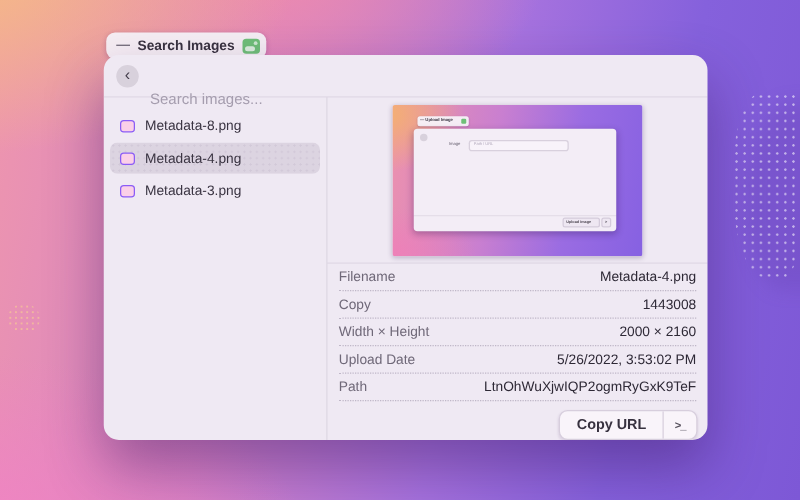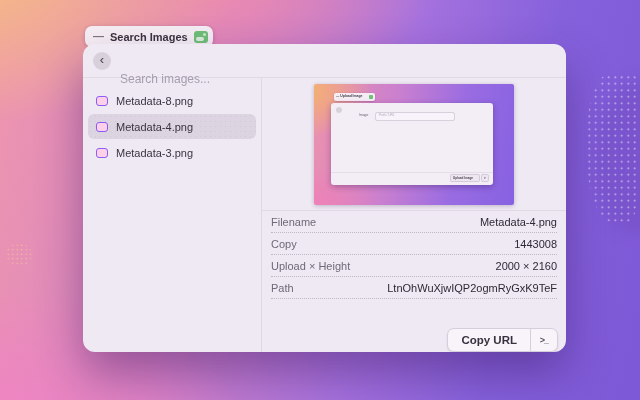--- a/index.html
+++ b/index.html
@@ -193,22 +193,26 @@
       <div class="meta">
         <div class="meta-row">
           <span class="meta-label">Filename</span>
           <span class="meta-value">Metadata-4.png</span>
         </div>
         <div class="meta-row">
           <span class="meta-label">Copy</span>
           <span class="meta-value">1443008</span>
         </div>
         <div class="meta-row">
-          <span class="meta-label">Upload × Height</span>
+          <span class="meta-label">Width × Height</span>
           <span class="meta-value">2000 × 2160</span>
+        </div>
+        <div class="meta-row">
+          <span class="meta-label">Upload Date</span>
+          <span class="meta-value">5/26/2022, 3:53:02 PM</span>
         </div>
         <div class="meta-row">
           <span class="meta-label">Path</span>
           <span class="meta-value">LtnOhWuXjwIQP2ogmRyGxK9TeF</span>
         </div>
       </div>
 
       <div class="action-bar">
         <div class="split-btn">
           <div class="split-main">Copy URL</div>

